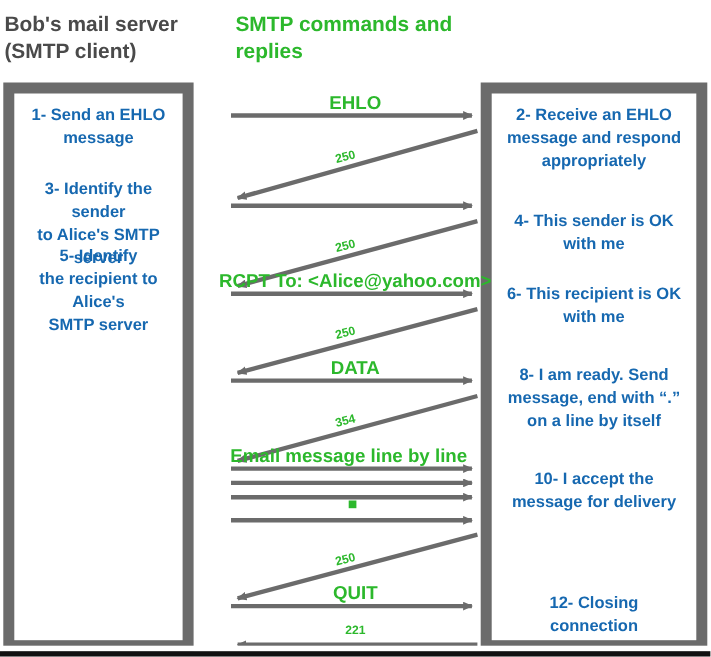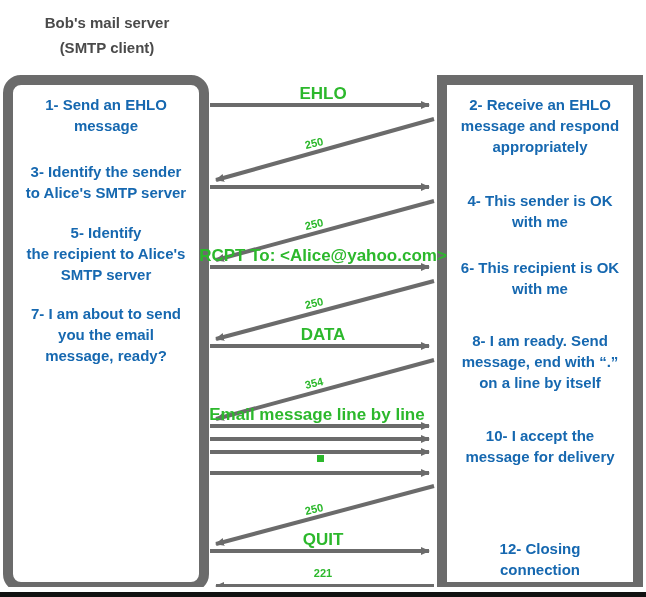--- a/index.html
+++ b/index.html
@@ -9,41 +9,40 @@
     background:#ffffff;
     font-family:"Liberation Sans", sans-serif;
     overflow:hidden;
     position:relative;
   }
   #stage{position:relative;width:646px;height:597px;overflow:hidden;}
 
   
   .heading{
     position:absolute;
-    text-align:center;
     font-weight:bold;
-    font-size:15px;
+    font-size:19px;
     line-height:25px;
     color:#4a4a4a;
     white-space:pre-line;
   }
   #hdr-left  {left:4px;   top:10px; width:206px;}
   #hdr-mid   {left:214px; top:10px; width:218px; color:#2cb82c;}
   #hdr-right {left:436px; top:10px; width:206px;}
 
   
   .pane{
     position:absolute;
     top:75px;
     height:517px;
     border:10px solid #6b6b6b;
     background:#ffffff;
     box-sizing:border-box;
   }
-  #pane-left {left:3px;  width:206px;border-radius:18px;}
+  #pane-left {left:3px;  width:173px;}
   #pane-right{left:437px;width:206px;}
 
   .step{
     position:absolute;
     left:6px; right:6px;
     text-align:center;
     font-weight:bold;
     font-size:15px;
     line-height:21px;
     color:#1668b0;
@@ -90,32 +89,31 @@
     background:#ffffff;
   }
 </style>
 </head>
 <body>
 
 <div id="stage">
 
   <div id="hdr-left" class="heading">Bob's mail server
 (SMTP client)</div>
+  <div id="hdr-mid" class="heading">SMTP commands and
+replies</div>
 
   <div id="pane-left" class="pane">
     <div class="step" style="top:9px">1- Send an EHLO
 message</div>
     <div class="step" style="top:76px">3- Identify the sender
 to Alice's SMTP server</div>
     <div class="step" style="top:137px">5- Identify
 the recipient to Alice's
 SMTP server</div>
-    <div class="step" style="top:218px">7- I am about to send
-you the email
-message, ready?</div>
   </div>
 
   <div id="pane-right" class="pane">
     <div class="step" style="top:9px">2- Receive an EHLO
 message and respond
 appropriately</div>
     <div class="step" style="top:105px">4- This sender is OK
 with me</div>
     <div class="step" style="top:172px">6- This recipient is OK
 with me</div>

